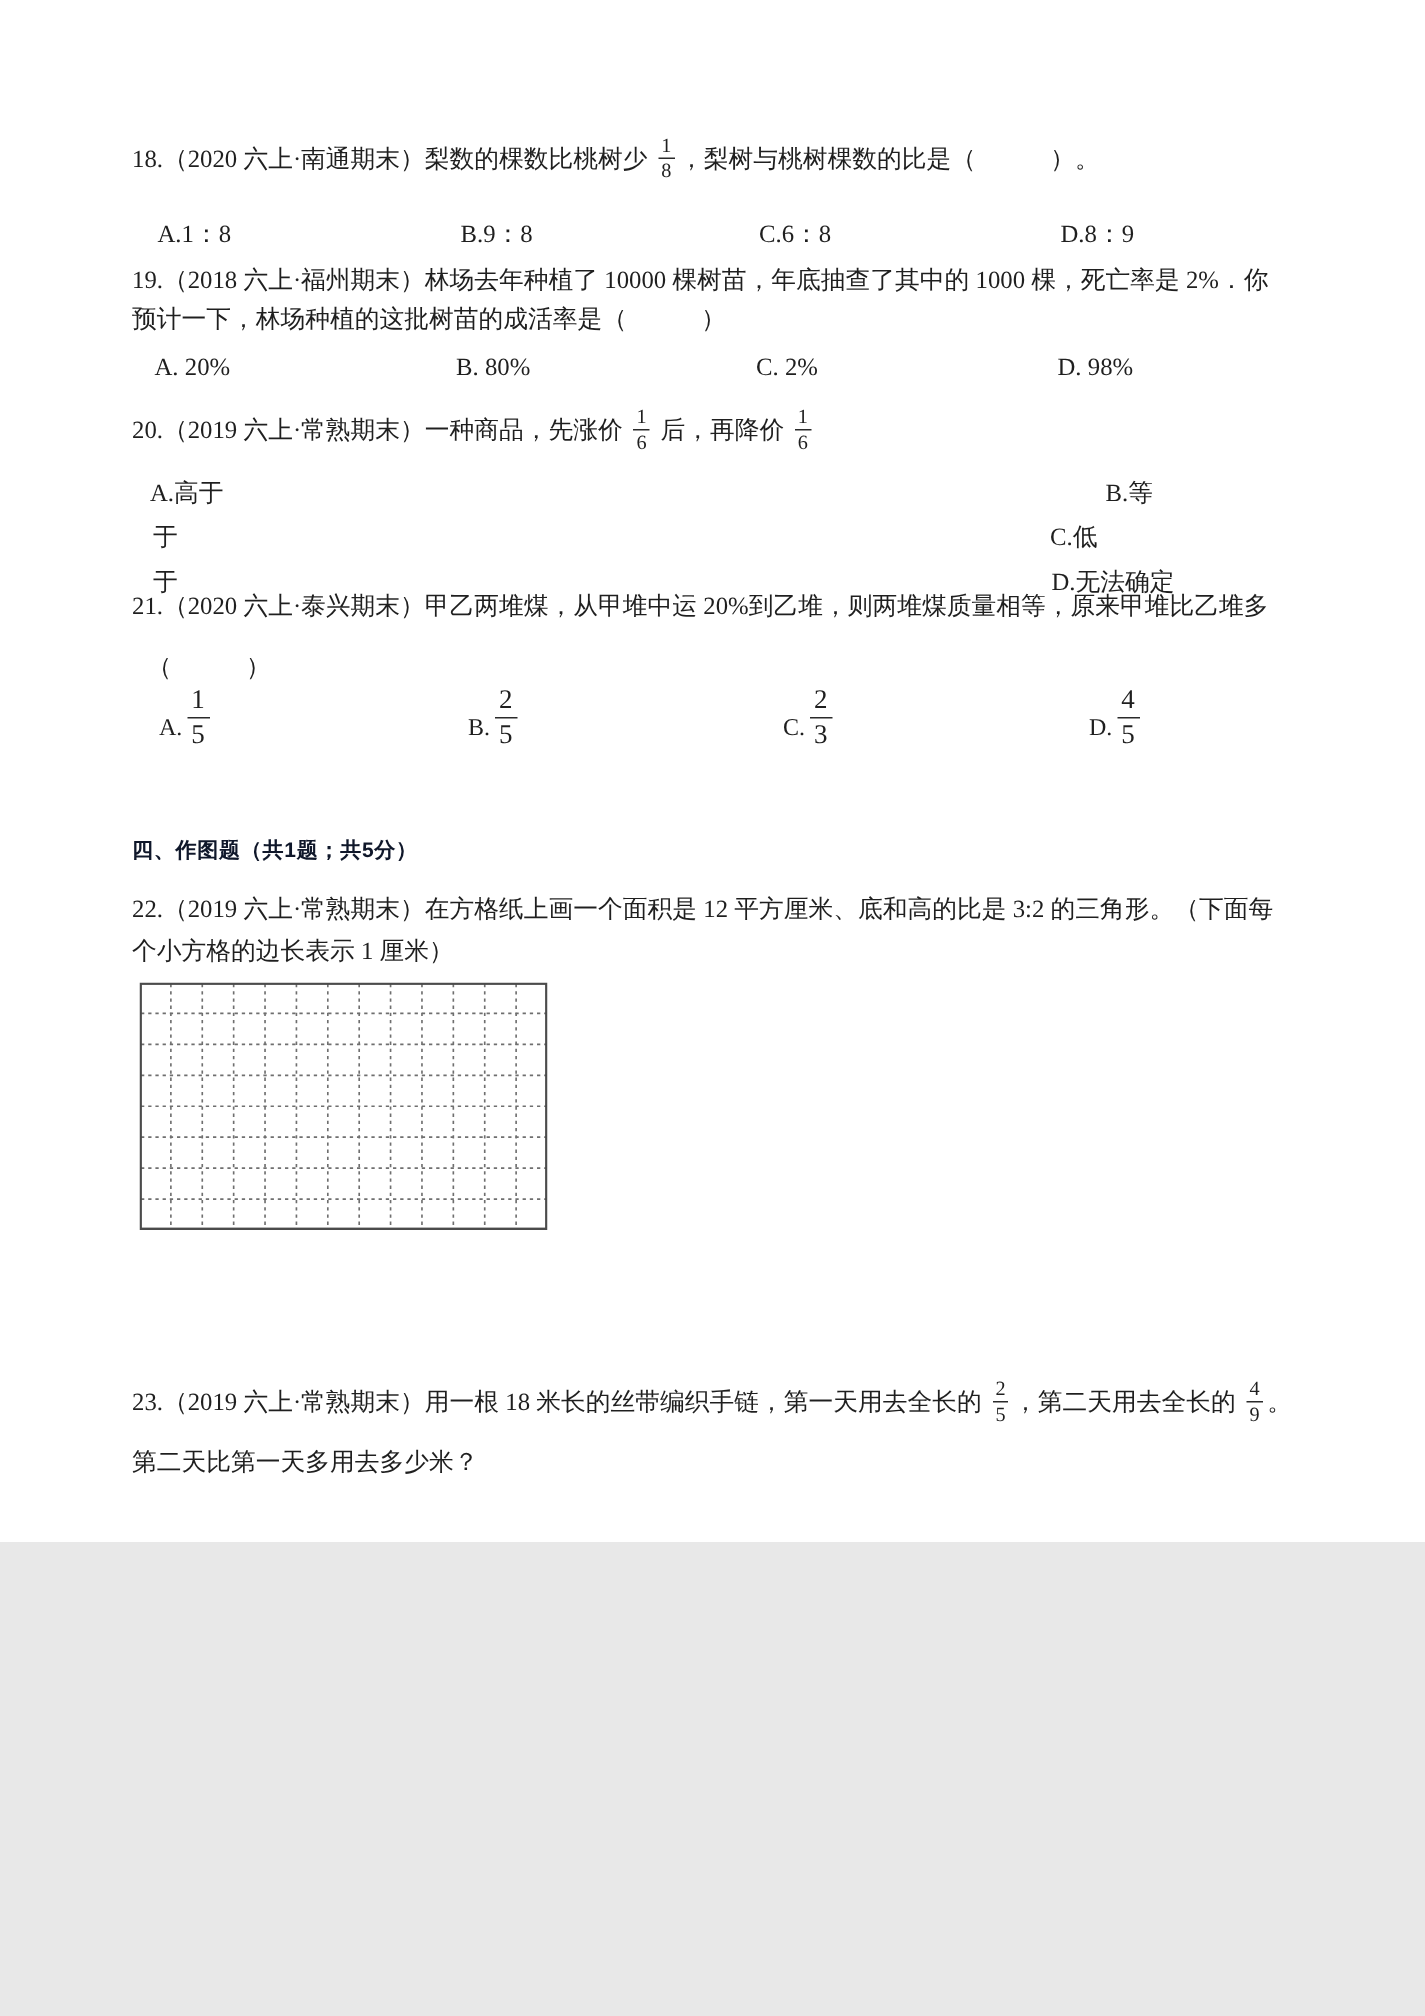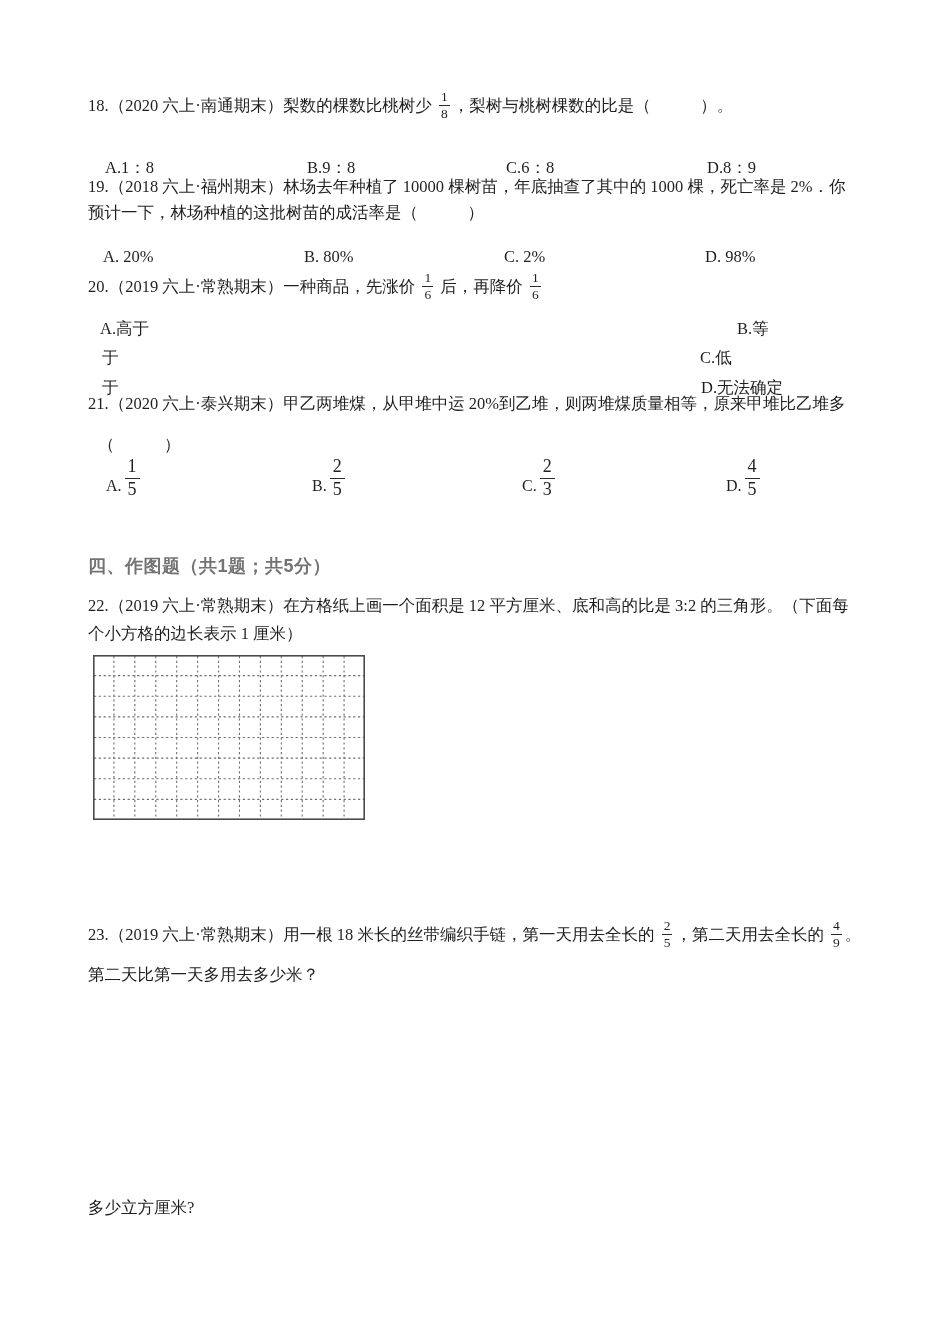--- a/index.html
+++ b/index.html
@@ -1,59 +1,59 @@
 <!DOCTYPE html>
 <html><head>
 <meta charset="utf-8">
 <style>
   html,body{margin:0;padding:0;background:#e8e8e8;}
   .page{
     position:relative;
-    width:950px;height:1344px;
+    width:950px;height:1028px;
     margin:0 auto;
     background:#ffffff;
     font-family:"Liberation Serif","DejaVu Serif",serif;
     color:#1f1f1f;
     overflow:hidden;
   }
   .line{
     position:absolute;
     left:88px;
     width:785px;
     font-size:16.5px;
     line-height:33px;
     white-space:pre;
   }
   .sec{
     position:absolute;
     left:88px;
     font-family:"Liberation Sans","DejaVu Sans",sans-serif;
     font-weight:700;
-    font-size:18px;
+    font-size:14px;
     line-height:30px;
-    color:#737373;
+    color:#0f172a;
     letter-spacing:0.5px;
     white-space:pre;
   }
   
   .frac{
     display:inline-block;
     text-align:center;
     vertical-align:-0.55em;
     line-height:1.08;
     font-size:13.5px;
     margin:0 3px;
   }
   .frac .fnum{display:block;border-bottom:1px solid #2a2a2a;padding:0 2px 1px;}
   .frac .fden{display:block;padding-top:1px;}
   .frac.big{font-size:18px;margin:0 2px;}
   .frac.big .fnum{padding:0 3px 2px;}
   
   .optrow{height:33px;}
-  .opt{position:absolute;top:12px;white-space:pre;}
+  .opt{position:absolute;top:0;white-space:pre;}
   
   .tworow{height:33px;}
   .tworow span{position:absolute;top:1px;white-space:pre;}
   
   .q21opts{position:absolute;left:88px;width:785px;height:52px;}
   .bigopt{position:absolute;top:0;display:inline-flex;align-items:center;}
   .bigopt .optlabel{font-size:16px;transform:translateY(8px);margin-right:1px;}
   .grid-svg{position:absolute;}
 </style>
 </head>

